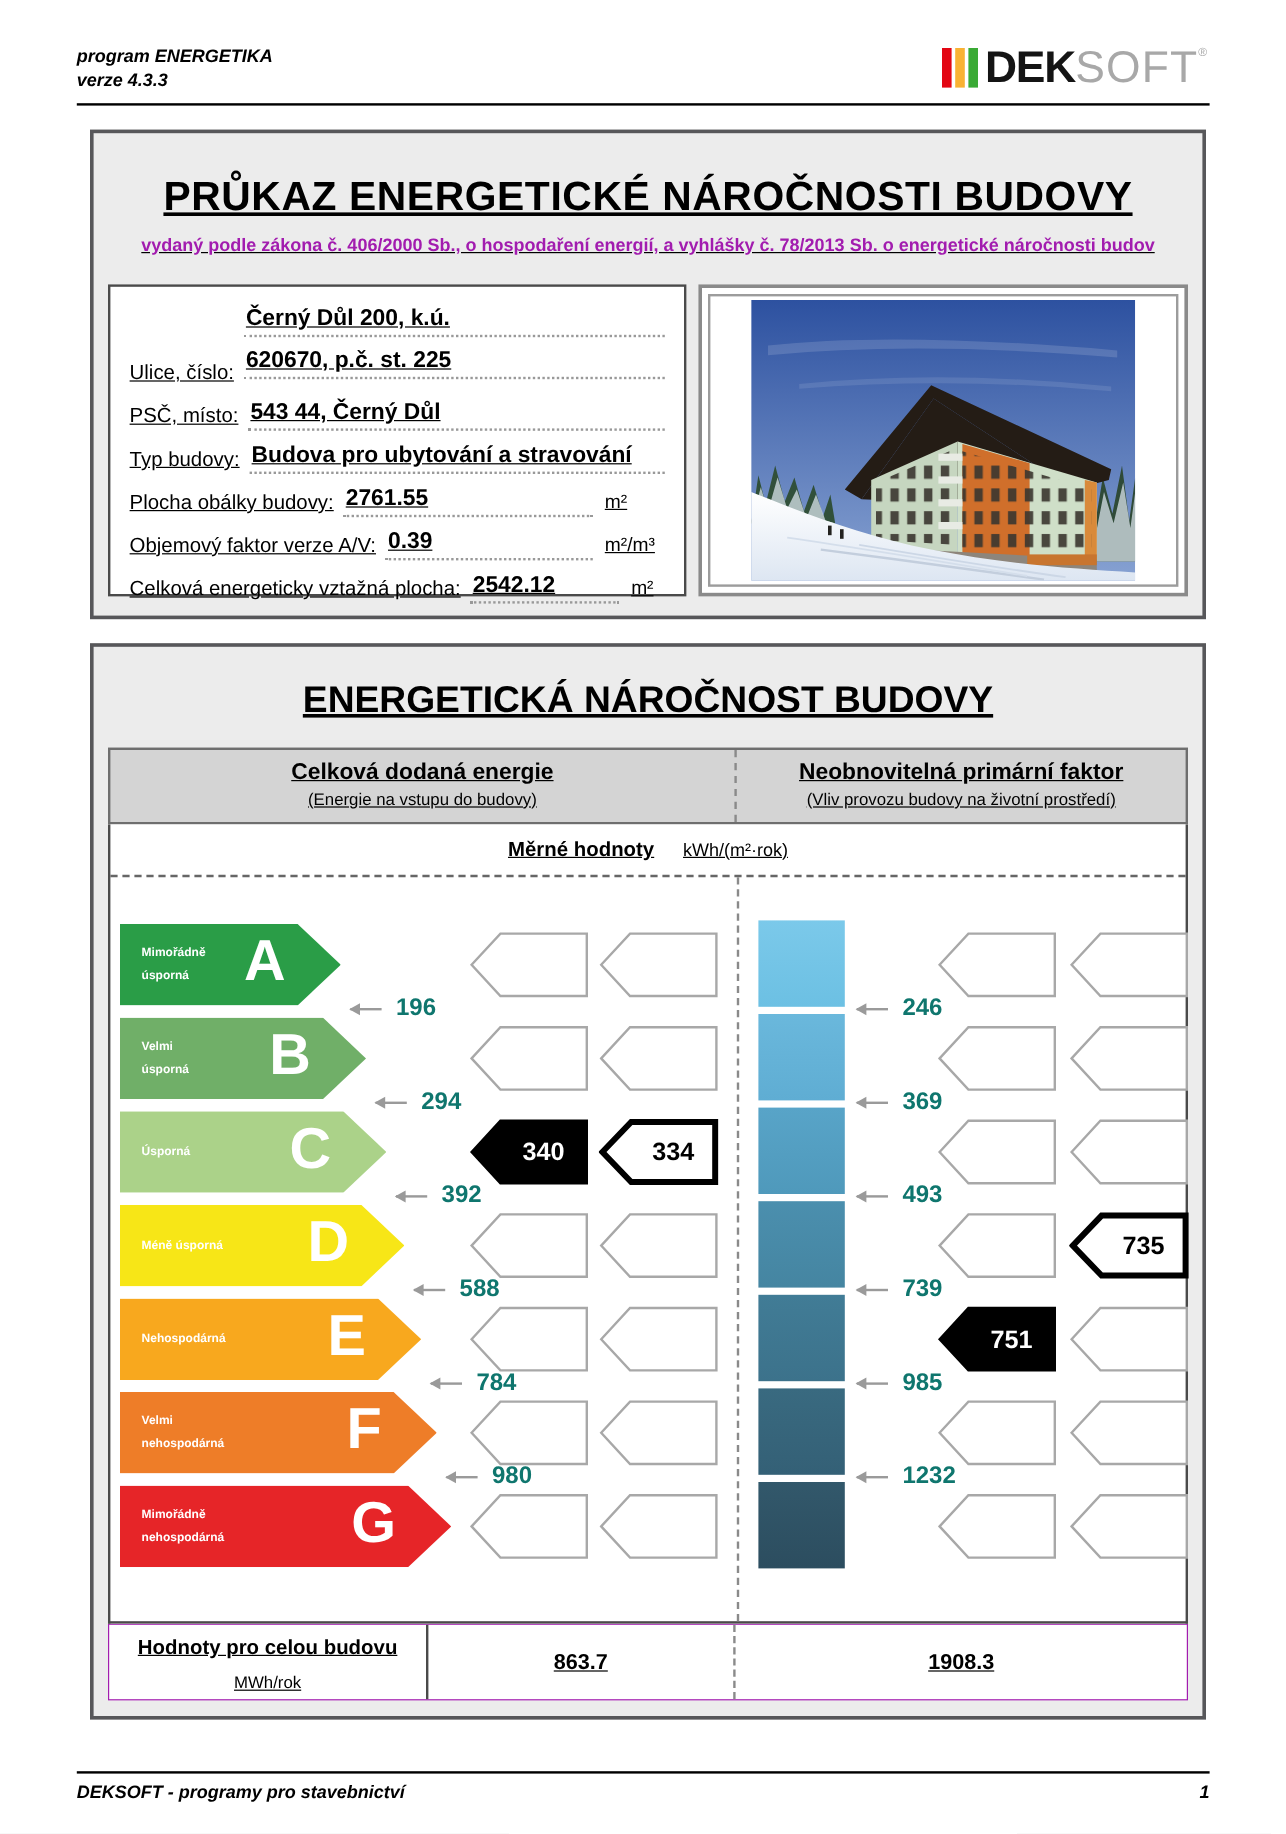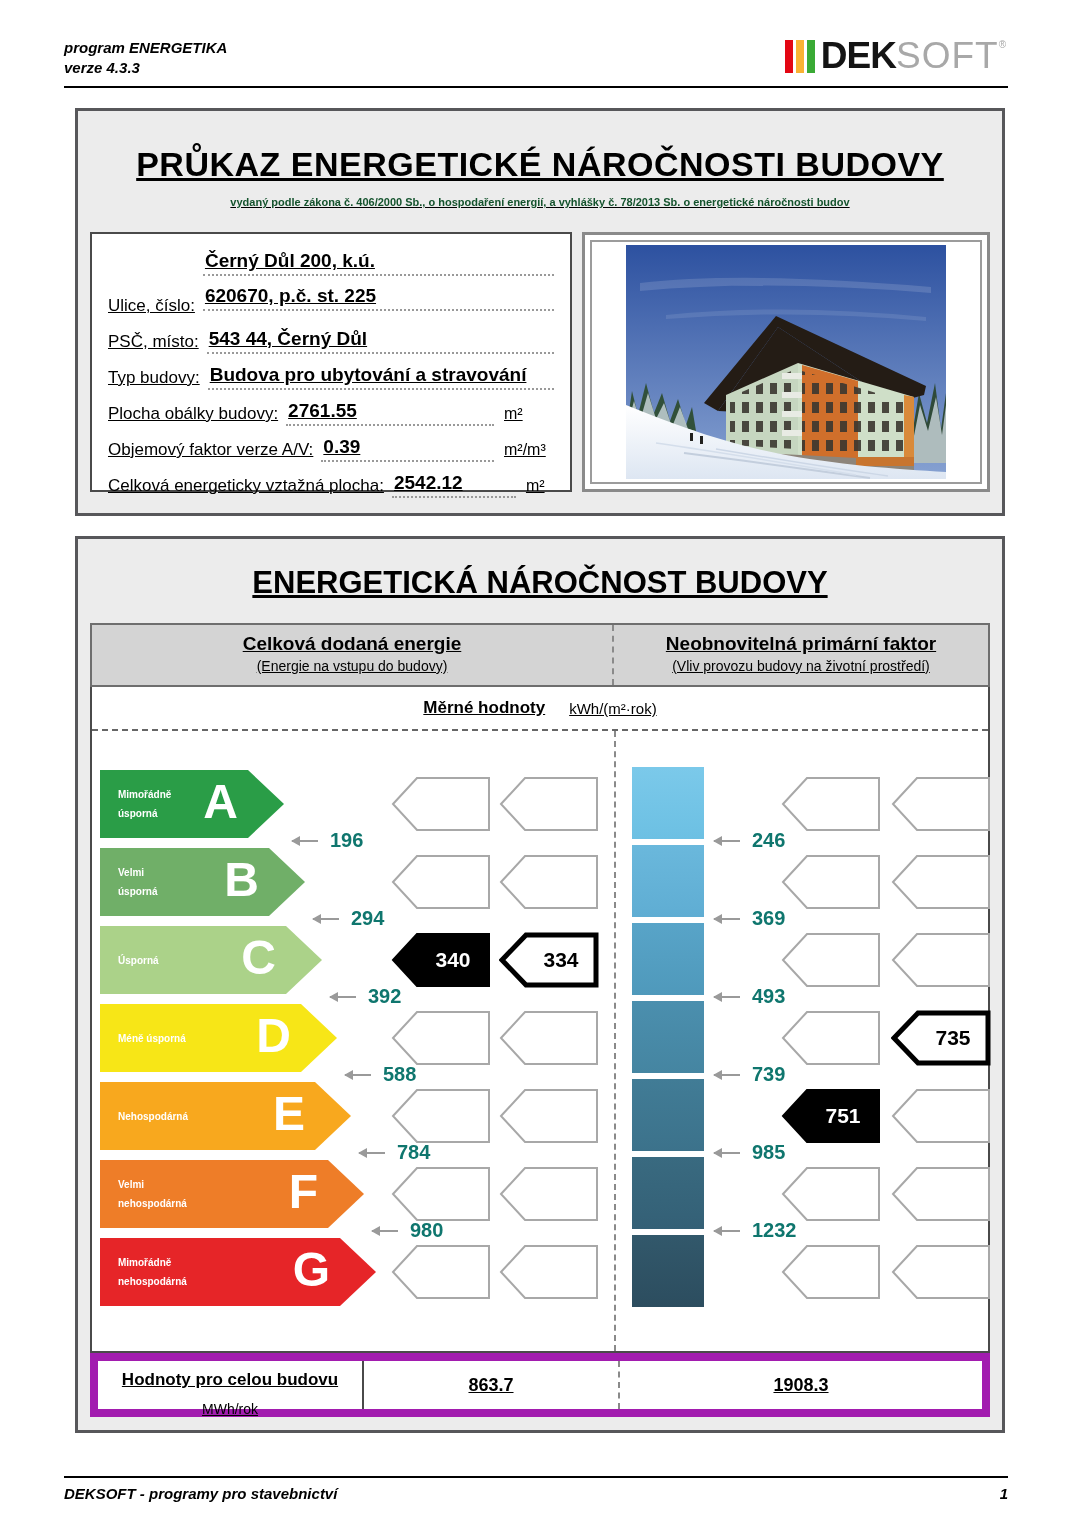--- a/index.html
+++ b/index.html
@@ -13,21 +13,21 @@
   .logo{position:absolute;right:2px;top:2px;display:flex;align-items:flex-start;}
   .bars{display:flex;gap:3px;margin-right:6px;margin-top:4px;}
   .bar{width:8px;height:33px;}
   .logo .dek{font-size:37px;font-weight:bold;letter-spacing:-1px;line-height:40px;color:#141414;}
   .logo .soft{font-size:37px;font-weight:normal;letter-spacing:1px;line-height:40px;color:#a8a8a8;}
   .logo .reg{font-size:10px;color:#a8a8a8;margin-top:3px;}
   
   .box{box-sizing:border-box;width:930px;margin-left:75px;border:3px solid #57575a;background:#ececec;text-decoration:underline;}
   #box1{position:absolute;top:108px;height:408px;padding:0 12px;}
   #box1 h1{margin:34px 0 0;text-align:center;font-size:34px;font-weight:bold;letter-spacing:.5px;}
-  #box1 .sub{margin-top:12px;text-align:center;color:#14532d;font-weight:bold;font-size:11px;}
+  #box1 .sub{margin-top:12px;text-align:center;color:#a21caf;font-weight:bold;font-size:15px;}
   .b1content{display:flex;gap:10px;margin-top:24px;}
   .formbox{box-sizing:border-box;flex:1;height:260px;background:#fff;border:2px solid #4a4a4a;padding:14px 16px 10px;}
   .field{display:flex;align-items:flex-end;margin-bottom:8px;font-size:17px;line-height:25px;}
   .lbl{white-space:nowrap;padding-right:8px;}
   .vwrap{flex:1;}
   .val{font-weight:bold;font-size:19px;border-bottom:2px dotted #999;padding:0 2px 1px;}
   .vwrap .val{display:block;margin-bottom:7px;}
   .grow{flex:1;}
   .fixed{flex:0 0 auto;min-width:120px;}
   .unit{white-space:nowrap;padding-left:10px;font-size:16px;}
@@ -79,21 +79,21 @@
   .slot.bold polygon{fill:#fff;stroke:#000;stroke-width:5;}
   .slot.bold text{fill:#000;}
   .bluebox{position:absolute;left:540px;top:2px;width:72px;height:72px;}
   .r0 .bluebox{background:linear-gradient(#7bc9ea,#6cc0e3);}
   .r1 .bluebox{background:linear-gradient(#6ab8dc,#5fadd3);}
   .r2 .bluebox{background:linear-gradient(#58a4c8,#4f99bb);}
   .r3 .bluebox{background:linear-gradient(#4b8fae,#4585a1);}
   .r4 .bluebox{background:linear-gradient(#417c96,#3c728b);}
   .r5 .bluebox{background:linear-gradient(#396a80,#346076);}
   .r6 .bluebox{background:linear-gradient(#32586b,#2c4d5f);}
-  .totals{display:flex;box-sizing:border-box;height:64px;border:8px solid #a21caf;background:#fff;}
+  .totals{display:flex;box-sizing:border-box;height:64px;border:1px solid #a21caf;background:#fff;}
   .tlabel{box-sizing:border-box;width:266px;border-right:2px solid #4a4a4a;text-align:center;padding-top:9px;}
   .tlabel .t{font-weight:bold;font-size:17px;}
   .tlabel .u{font-size:14px;margin-top:11px;}
   .tval1{box-sizing:border-box;width:256px;border-right:2px dashed #8a8a8a;display:flex;align-items:center;justify-content:center;font-weight:bold;font-size:18px;}
   .tval2{flex:1;display:flex;align-items:center;justify-content:center;font-weight:bold;font-size:18px;}
   
   .pagefoot{position:absolute;left:64px;right:64px;top:1476px;border-top:2px solid #000;padding-top:7px;
     display:flex;justify-content:space-between;font-weight:bold;font-style:italic;font-size:15px;}
 </style>
 </head>

